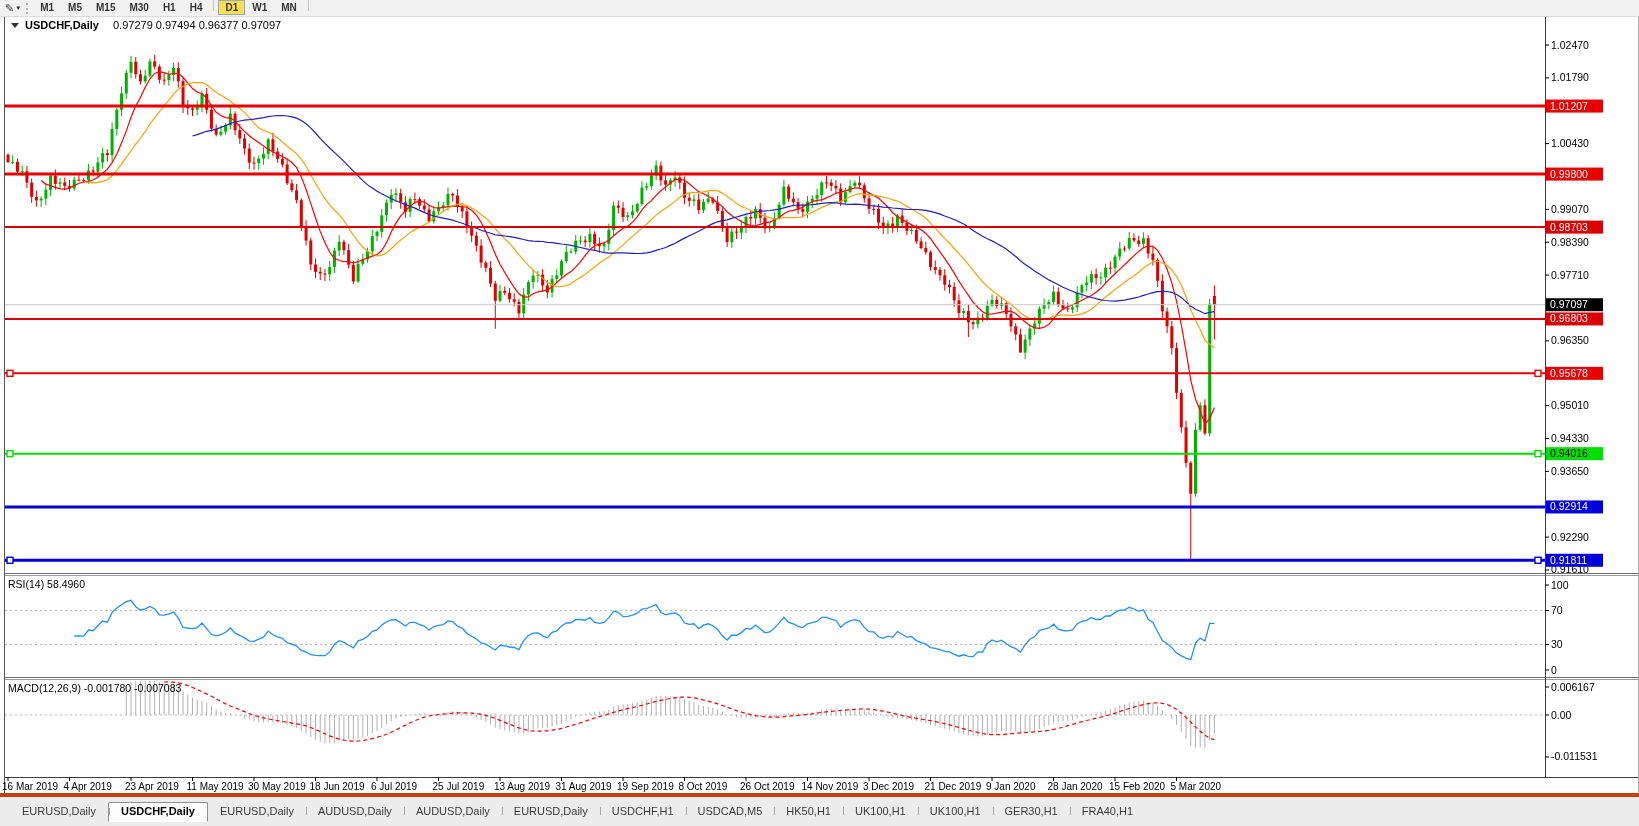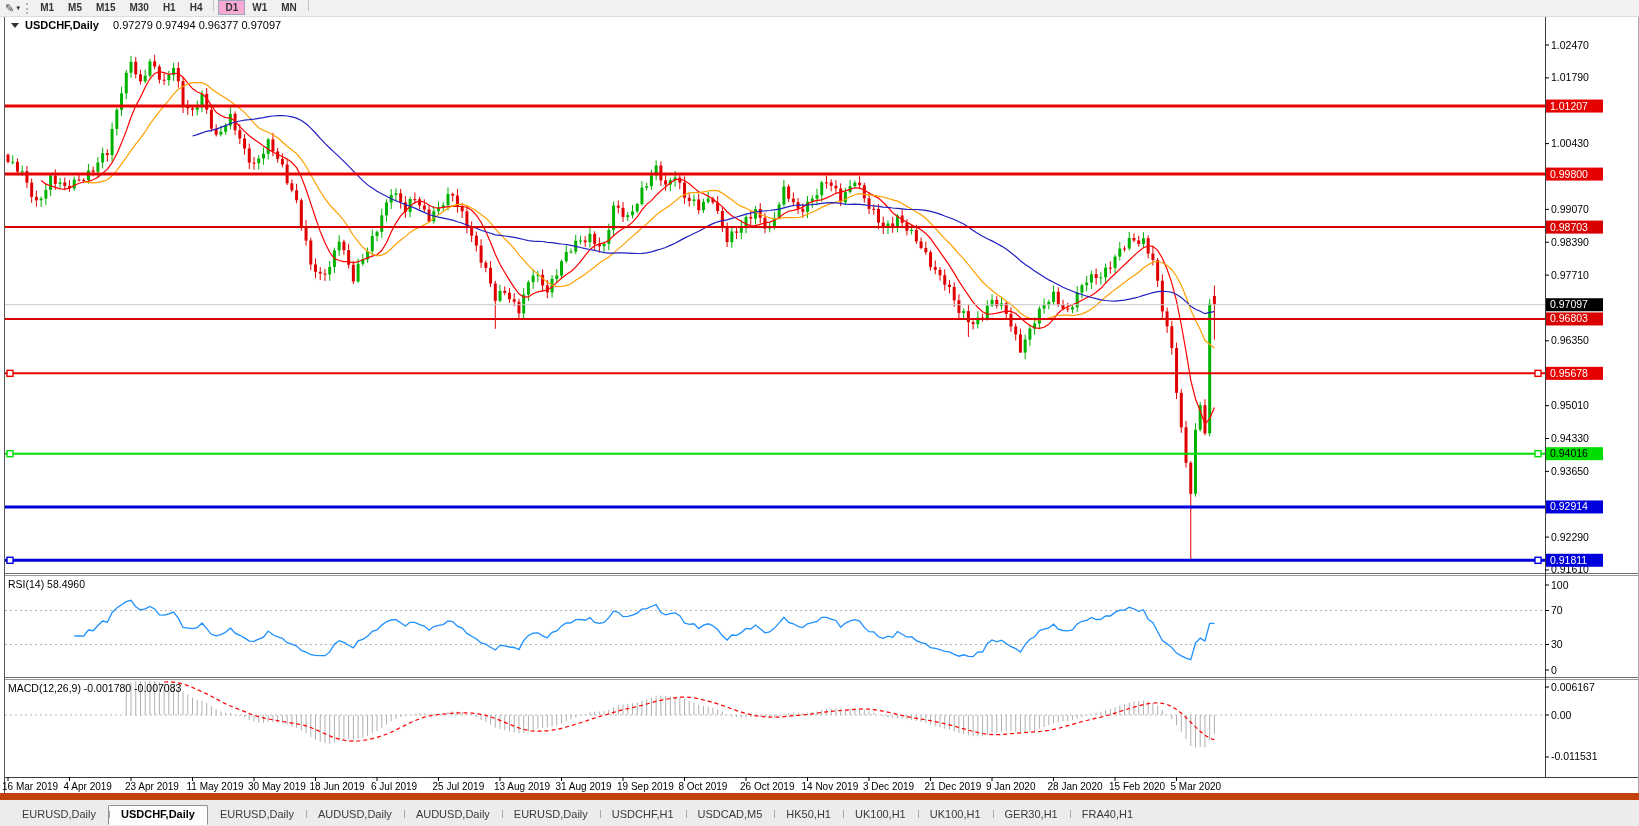--- a/index.html
+++ b/index.html
@@ -6,27 +6,27 @@
   .app{position:relative;width:1639px;height:826px;background:#fff;overflow:hidden;
        font-family:"Liberation Sans",sans-serif;-webkit-font-smoothing:none;}
   
   .toolbar{position:absolute;top:0;left:0;right:0;height:16px;background:#f1f1f1;
            border-bottom:1px solid #dcdcdc;display:flex;align-items:center;z-index:5;}
   .tool-icon{font-size:11px;line-height:14px;color:#444;margin:0 1px 0 5px;cursor:pointer;}
   .dd-icon{font-size:6px;color:#222;margin-right:3px;cursor:pointer;}
   .grip{width:0;height:11px;border-left:2px dotted #b3b3b3;margin:0 5px 0 2px;}
   .tf-wrap{display:flex;align-items:flex-start;height:16px;}
   .tf-btn{font-size:10px;font-weight:700;color:#333;padding:1px 6px;cursor:pointer;border:1px solid transparent;line-height:11px;}
-  .tf-btn.active{background:#f9a8d4;border:1px solid #97a8bd;}
+  .tf-btn.active{background:#fde047;border:1px solid #97a8bd;}
   .vsep{width:1px;height:11px;background:#c2c2c2;margin:0 4px;}
   
   #chart{position:absolute;top:16px;left:0;}
   
   .tabbar{position:absolute;left:0;right:0;bottom:0;height:33px;background:#ececec;
-          border-top:7px solid #c2410c;display:flex;align-items:flex-start;
+          border-top:4px solid #c2410c;display:flex;align-items:flex-start;
           padding:5px 0 0 10px;box-sizing:border-box;font-size:11px;z-index:5;text-align:right;}
   .tab{position:relative;padding:3px 12px 4px;color:#3a3a3a;white-space:nowrap;cursor:pointer;}
   .tab:not(:first-child)::before{content:"";position:absolute;left:0;top:5px;bottom:6px;width:1px;background:#a8a8a8;}
   .tab.active{background:#fdfdfd;border:1px solid #8f8f8f;border-bottom:1px solid #fdfdfd;
               border-radius:2px 2px 0 0;font-weight:700;color:#000;z-index:2;padding:2px 12px 4px;}
   .tab.active + .tab::before{display:none;}
   svg text{user-select:none;}
 </style>
 </head>
 <body>

